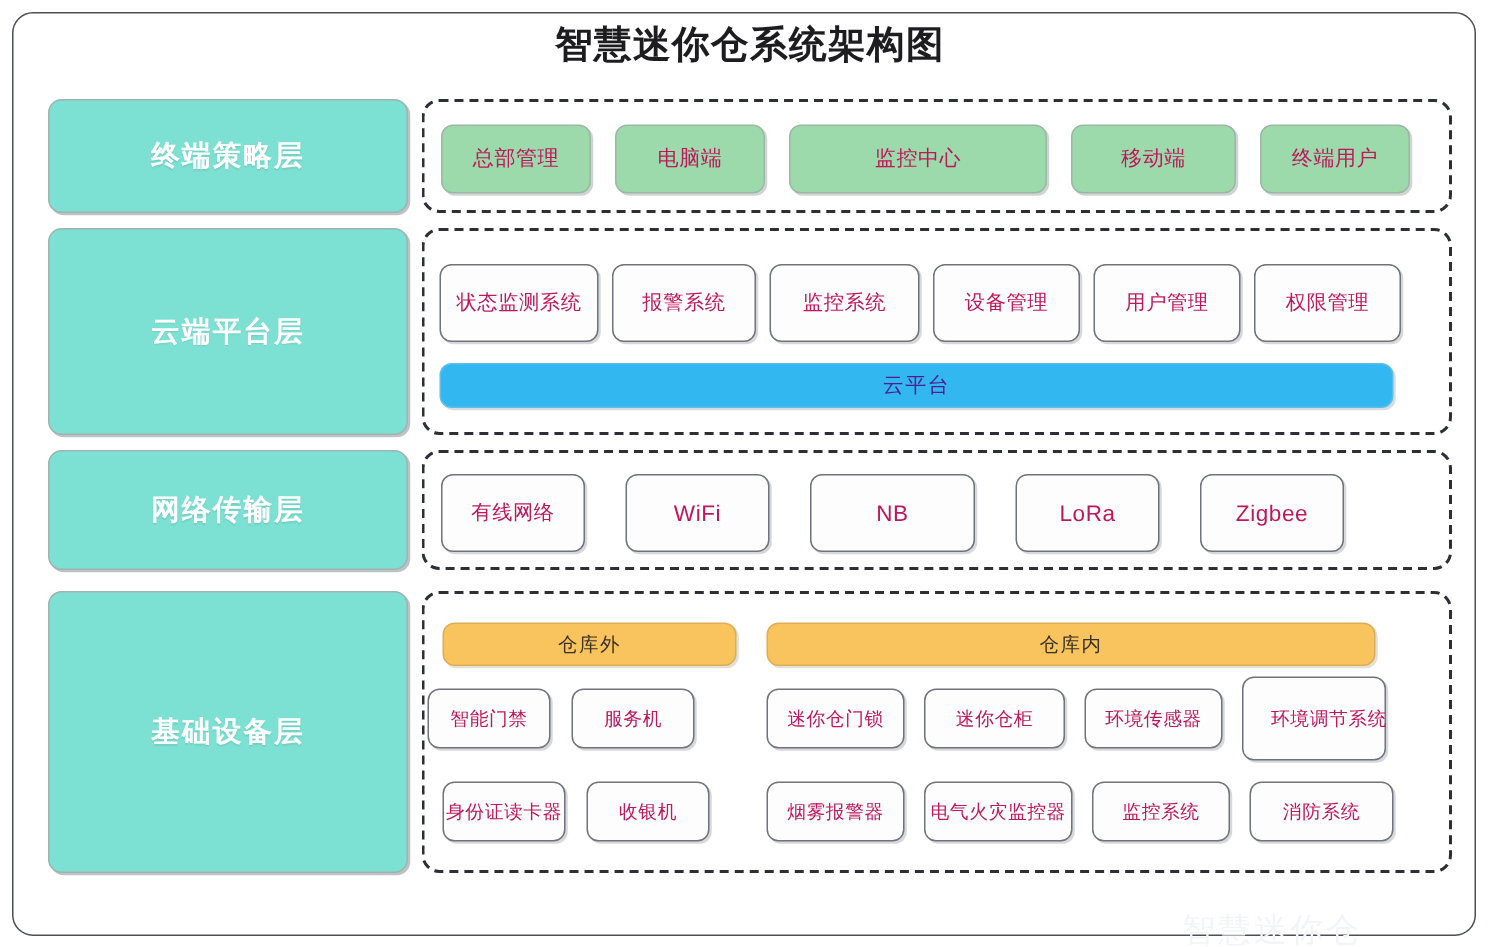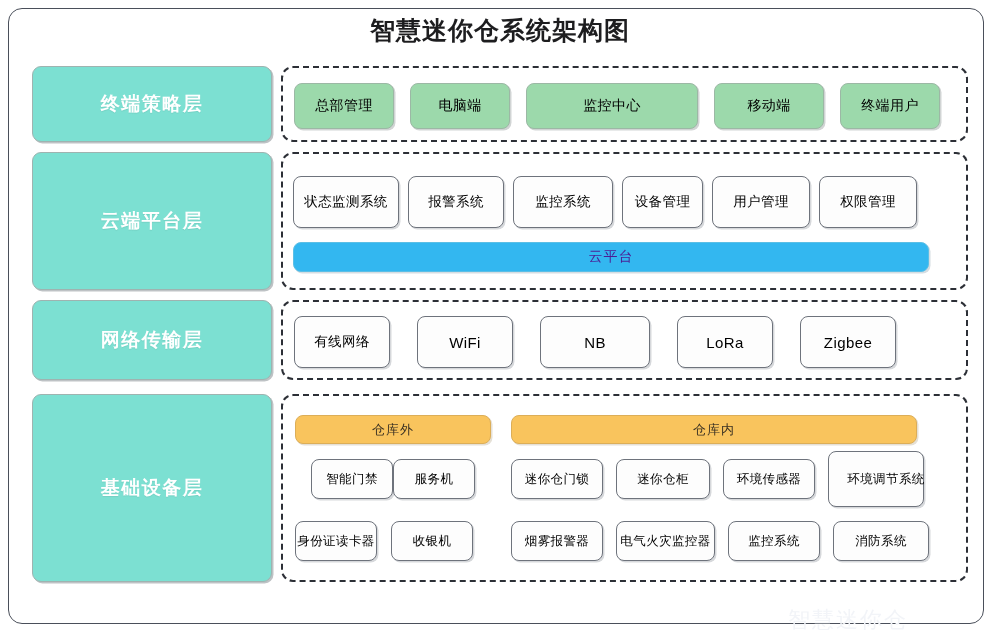--- a/index.html
+++ b/index.html
@@ -85,21 +85,21 @@
     display: flex;
     align-items: center;
   }
   .chip {
     box-sizing: border-box;
     display: flex;
     align-items: center;
     justify-content: center;
     border-radius: 8px;
     font-size: 13.5px;
-    color: #000000;
+    color: #be185d;
     white-space: nowrap;
     letter-spacing: 0.4px;
   }
   .chip.green {
     background: #9cd9ab;
     border: 1px solid #9cb8a5;
     box-shadow: 1.5px 1.5px 0 rgba(90,100,100,0.28);
     font-size: 14px;
   }
   .chip.white {
@@ -162,21 +162,21 @@
     </div>
   </div>
 
   <div class="layer-row" style="top:152px;">
     <div class="layer-label" style="height:138px;">云端平台层</div>
     <div class="layer-body" style="height:138px;">
       <div class="chip-row" style="left:10px; top:22px; height:52px; gap:9px;">
         <div class="chip white" style="width:106px; height:52px;">状态监测系统</div>
         <div class="chip white" style="width:96px; height:52px;">报警系统</div>
         <div class="chip white" style="width:100px; height:52px;">监控系统</div>
-        <div class="chip white" style="width:81px; height:52px;">设备管理</div>
+        <div class="chip white" style="width:98px; height:52px;">设备管理</div>
         <div class="chip white" style="width:98px; height:52px;">用户管理</div>
         <div class="chip white" style="width:98px; height:52px;">权限管理</div>
       </div>
       <div class="bar blue" style="left:10px; top:88px; width:636px; height:30px;">云平台</div>
     </div>
   </div>
 
   <div class="layer-row" style="top:300px;">
     <div class="layer-label" style="height:80px;">网络传输层</div>
     <div class="layer-body" style="height:80px;">
@@ -190,21 +190,21 @@
     </div>
   </div>
 
   <div class="layer-row" style="top:394px;">
     <div class="layer-label" style="height:188px;">基础设备层</div>
     <div class="layer-body" style="height:188px;">
 
       <div class="bar orange" style="left:12px; top:19px; width:196px; height:29px;">仓库外</div>
       <div class="bar orange" style="left:228px; top:19px; width:406px; height:29px;text-align:right;">仓库内</div>
 
-      <div class="chip-row" style="left:28px; top:62px; height:42px; gap:0;align-items:center;">
+      <div class="chip-row" style="left:2px; top:62px; height:42px; gap:14px;align-items:center;">
         <div class="chip white" style="width:82px; height:40px; font-size:12.5px;">智能门禁</div>
         <div class="chip white" style="width:82px; height:40px; font-size:12.5px;">服务机</div>
       </div>
       <div class="chip-row" style="left:228px; top:62px; height:42px; gap:13px;">
         <div class="chip white" style="width:92px; height:40px; font-size:12.5px;">迷你仓门锁</div>
         <div class="chip white" style="width:94px; height:40px; font-size:12.5px;">迷你仓柜</div>
         <div class="chip white" style="width:92px; height:40px; font-size:12.5px;">环境传感器</div>
         <div class="chip white" style="width:96px; height:56px; font-size:12.5px;padding-left:20px;">环境调节系统</div>
       </div>
 

